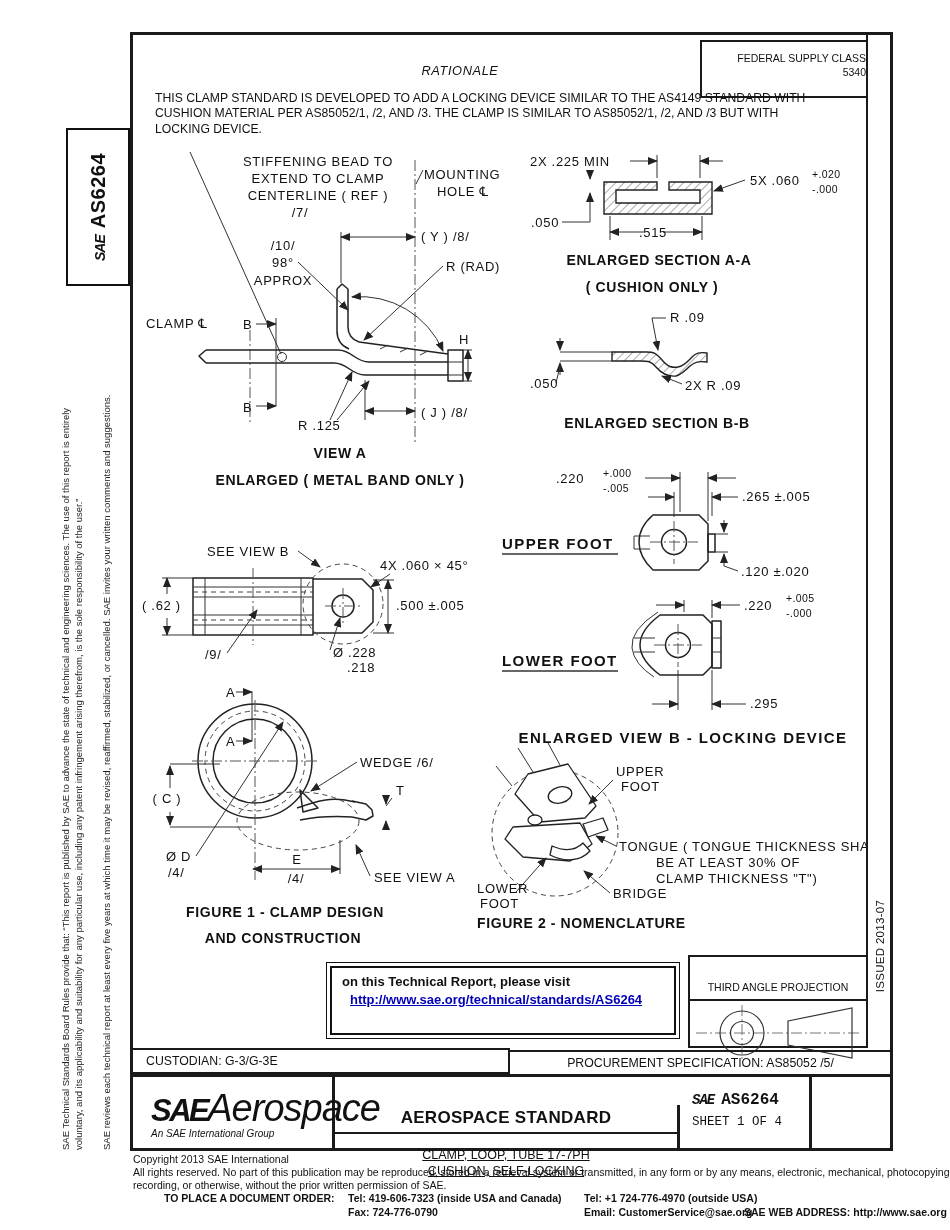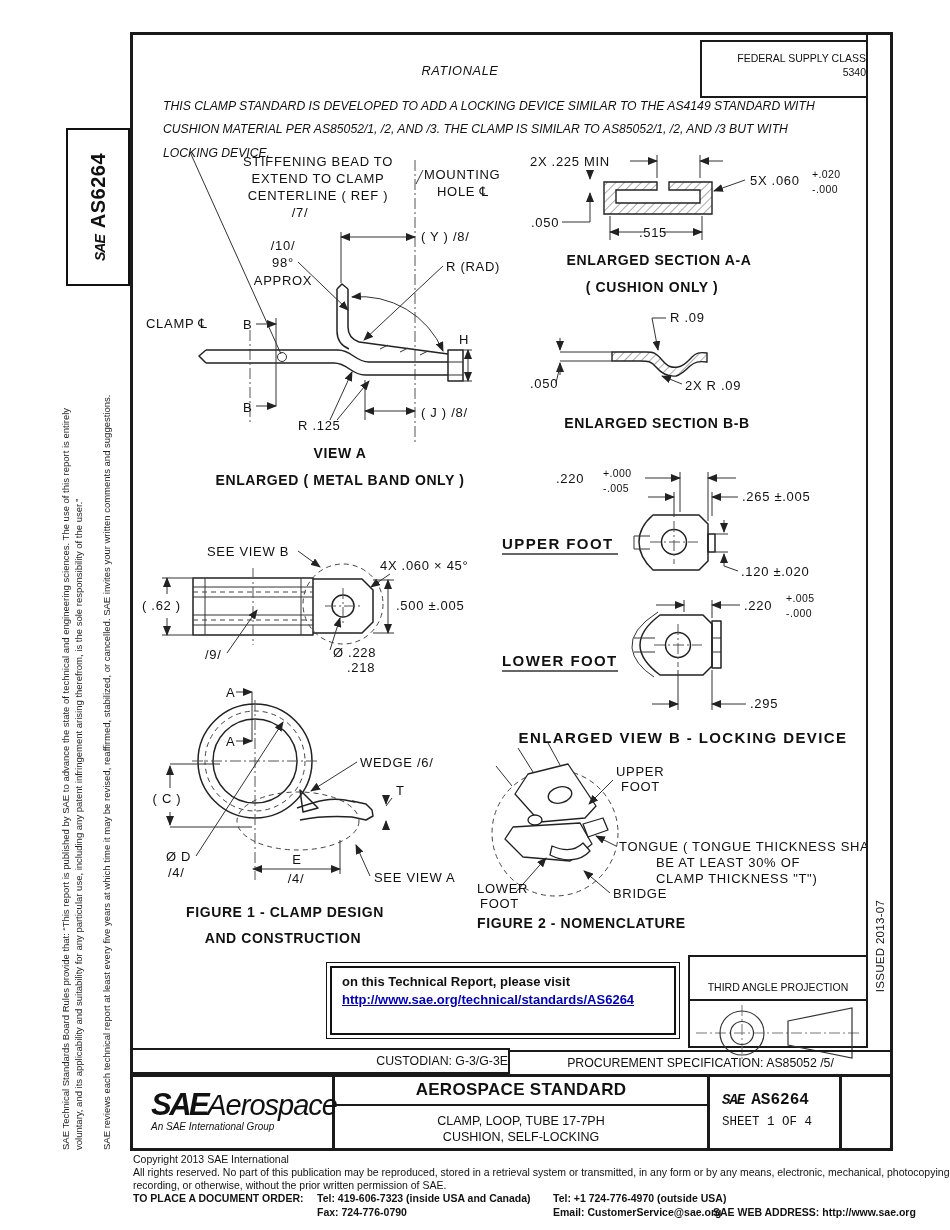--- a/index.html
+++ b/index.html
@@ -15,68 +15,68 @@
   .docnum-box{left:66px;top:128px;width:64px;height:158px;border:2.5px solid #111;box-sizing:border-box;}
   .rot-center{position:absolute;left:50%;top:50%;transform:translate(-50%,-50%) rotate(-90deg);white-space:nowrap;}
   .sae-glyph{font-weight:900;font-style:italic;font-size:14px;letter-spacing:-1px;margin-right:7px;}
   .docnum{font-weight:bold;font-size:20px;letter-spacing:0.5px;}
   .vtext{position:absolute;transform-origin:0 0;transform:rotate(-90deg);white-space:nowrap;font-size:9.5px;line-height:13px;color:#222;}
 
   
   .fsc{left:700px;top:40px;width:168px;height:58px;border:2px solid #1a1a1a;box-sizing:border-box;text-align:right;padding-top:9px;font-size:10.5px;line-height:14px;}
   .rationale-title{left:360px;top:63px;width:200px;text-align:center;font-size:12.8px;letter-spacing:0.6px;font-style:italic;}
   .rationale-body{left:155px;top:91px;width:710px;font-size:12.2px;line-height:15.4px;}
-  .rationale-body p{margin:8px;white-space:nowrap;font-style:italic;}
+  .rationale-body p{margin:0;white-space:nowrap;}
 
   
   svg text{fill:#111;}
   .lbl{font-size:13px;letter-spacing:0.7px;}
   .sm{font-size:10.5px;letter-spacing:0.4px;}
   .ttl{font-size:14px;font-weight:bold;letter-spacing:0.6px;}
   .big{font-size:15px;font-weight:bold;letter-spacing:1.4px;}
   .ol{fill:none;stroke:#222;stroke-width:1.5;stroke-linejoin:round;}
   .thin{fill:none;stroke:#333;stroke-width:1;}
   .cl{fill:none;stroke:#555;stroke-width:1;stroke-dasharray:11 3 2 3;}
   .dsh{fill:none;stroke:#444;stroke-width:1;stroke-dasharray:5 4;}
   .hat{fill:url(#hatch);stroke:#222;stroke-width:1.4;}
   .wht{fill:#fff;stroke:#222;stroke-width:1.3;stroke-linejoin:round;}
 
   
   .feedback{left:326px;top:962px;width:354px;height:77px;border:1px solid #111;box-sizing:border-box;padding:3px;}
   .feedback-inner{border:2.5px solid #111;height:100%;box-sizing:border-box;padding:5px 10px;font-size:13px;font-weight:bold;line-height:17.5px;}
-  .feedback a{font-weight:bold;}
+  .feedback a{font-weight:bold;margin-left:8px;}
 
   
   .proj{left:688px;top:955px;width:180px;height:93px;border:2px solid #1a1a1a;box-sizing:border-box;}
   .proj-title{border-bottom:2px solid #1a1a1a;text-align:center;font-size:10.5px;padding:24px 0 6px;}
 
   
   .cust-row{left:130px;top:1048px;width:763px;height:28px;}
-  .cust-cell{position:absolute;left:0;top:0;width:380px;height:26px;border:2px solid #1a1a1a;box-sizing:border-box;font-size:12.3px;padding:4px 0 0 14px;text-align:right;}
+  .cust-cell{position:absolute;left:0;top:0;width:380px;height:26px;border:2px solid #1a1a1a;box-sizing:border-box;font-size:12.3px;padding:4px 0 0 14px;}
   .proc-cell{position:absolute;left:378px;top:2px;width:385px;height:26px;border:2px solid #1a1a1a;box-sizing:border-box;font-size:12.3px;text-align:center;padding-top:4px;}
 
   
   .tblock{left:130px;top:1074px;width:763px;height:77px;border:3px solid #1a1a1a;box-sizing:border-box;display:flex;}
   .tcell{border-right:3px solid #1a1a1a;box-sizing:border-box;position:relative;}
   .tcell:last-child{border-right:none;}
   .logo-cell{width:202px;}
-  .mid-cell{width:375px;}
+  .mid-cell{width:345px;margin-top:28px;}
   .num-cell{width:132px;font-family:Liberation Mono, monospace;}
   .end-cell{flex:1;}
   .aero-std{border-bottom:2.5px solid #1a1a1a;text-align:center;font-size:17px;font-weight:bold;letter-spacing:0.3px;padding:3px 0 4px;}
-  .doc-title{text-align:center;font-size:12.5px;line-height:16px;padding-top:7px;}
+  .doc-title{text-align:center;font-size:12.5px;line-height:16px;padding-top:13px;text-decoration:underline;}
   .sae-big{font-weight:900;font-style:italic;font-size:31px;letter-spacing:-2.5px;}
-  .sae-aero{font-style:italic;font-size:29px;letter-spacing:-1px;}
+  .sae-aero{font-style:italic;font-size:38px;letter-spacing:-1px;}
   .sae-sub{font-style:italic;font-size:10px;margin-top:-2px;}
   .num-line1{font-size:16px;font-weight:bold;padding:14px 0 0 12px;}
   .num-line2{font-size:12.5px;padding:6px 0 0 12px;}
 
   
   .foot{font-size:10.5px;line-height:13px;color:#111;white-space:nowrap;}
-  .b{font-weight:bold;}
+  .b{font-weight:bold;margin-left:31px;}
   a{color:#0000BB;}
 </style>
 </head>
 <body>
 
 <div class="abs frame" style="left:130px;top:32px;width:763px;height:1119px;"></div>
 
 <div class="abs" style="left:866px;top:35px;width:2px;height:1013px;background:#1a1a1a;"></div>
 
 <div class="abs docnum-box">

